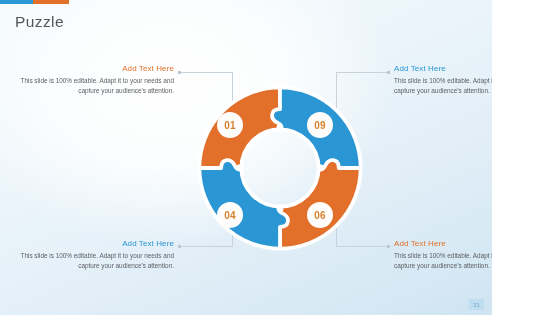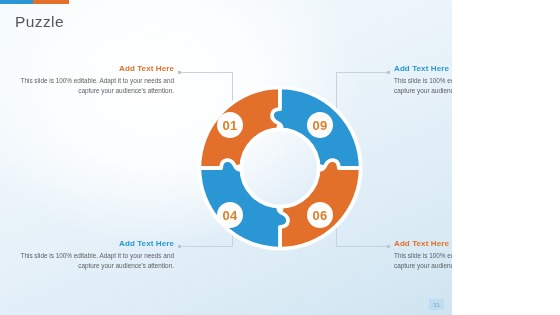--- a/index.html
+++ b/index.html
@@ -6,21 +6,21 @@
     margin: 0;
     padding: 0;
     background: #ffffff;
   }
   body {
     font-family: "Liberation Sans", sans-serif;
   }
 
   #slide {
     position: relative;
-    width: 452px;
+    width: 492px;
     height: 315px;
     overflow: hidden;
     background:
       radial-gradient(ellipse 62% 70% at 34% 26%, #ffffff 0%, #fbfdfe 38%, rgba(255,255,255,0) 74%),
       linear-gradient(157deg, #f4fafd 0%, #eef6fb 30%, #e3eff8 62%, #d7e9f4 86%, #cfe4f1 100%);
   }
 
   
   .accent-bar {
     position: absolute;
@@ -49,21 +49,21 @@
     letter-spacing: 0.4px;
   }
 
   
   .txt-block {
     position: absolute;
     width: 160px;
   }
   .txt-block .heading {
     font-size: 8px;
-    font-weight: bold;
+    font-weight: normal;
     margin: 0 0 3px 0;
     letter-spacing: 0.1px;
   }
   .txt-block .body {
     font-size: 6.4px;
     line-height: 1.55;
     color: #5d6064;
     margin: 0;
   }
   .heading-orange { color: #e2702a; }
@@ -109,21 +109,21 @@
   
   .badge {
     position: absolute;
     width: 26px;
     height: 26px;
     border-radius: 50%;
     background: #fefdfb;
     display: flex;
     align-items: center;
     justify-content: center;
-    font-size: 13px;
+    font-size: 10px;
     font-weight: bold;
     color: #d8822f;
     letter-spacing: 0.2px;
   }
   #badge-01 { left: 217px; top: 112px; }
   #badge-02 { left: 307px; top: 112px; }
   #badge-03 { left: 307px; top: 202px; }
   #badge-04 { left: 217px; top: 202px; }
 
   

